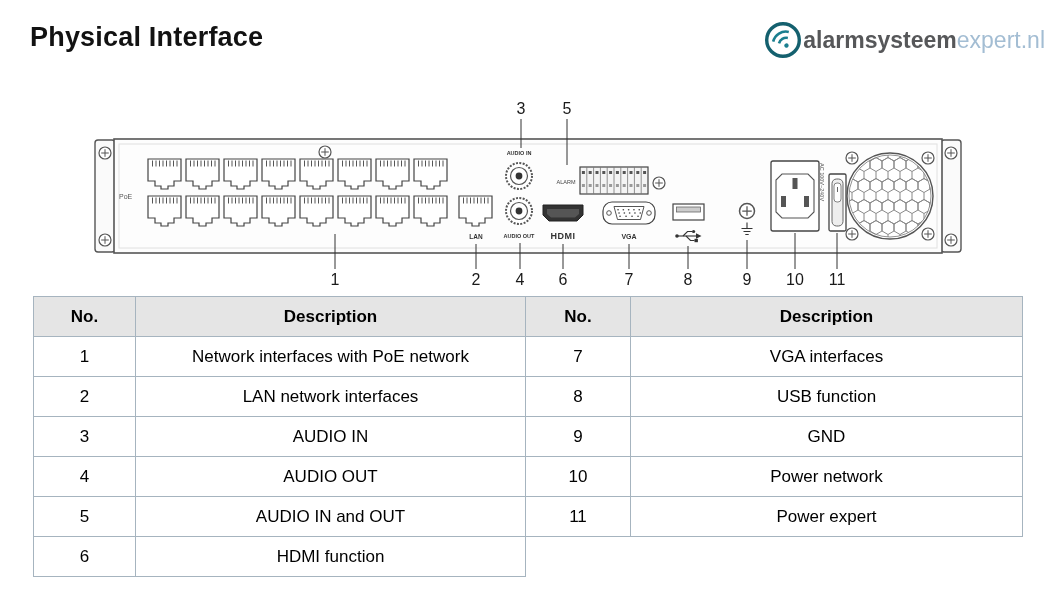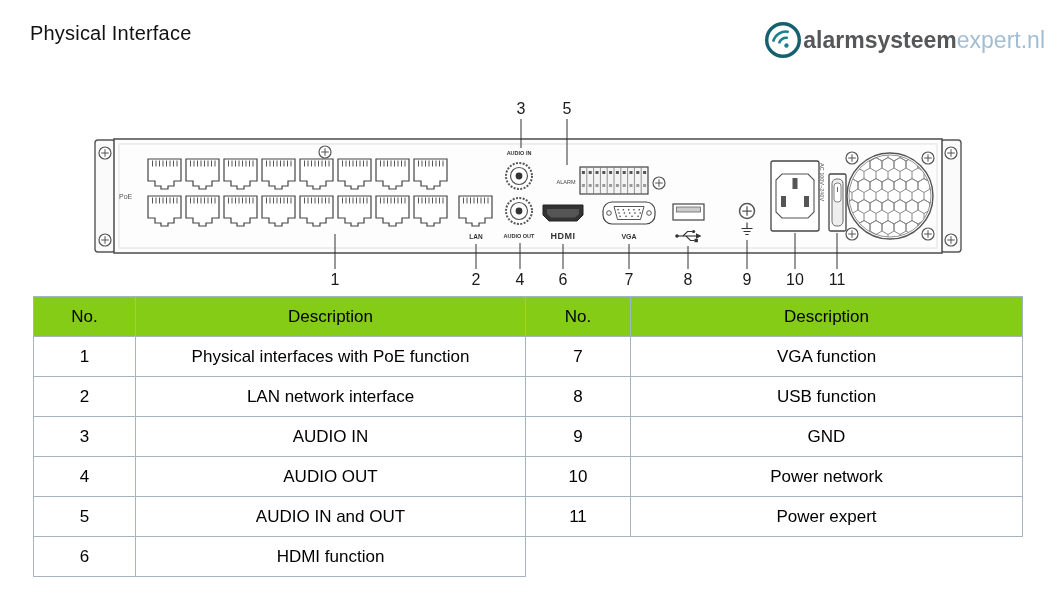--- a/index.html
+++ b/index.html
@@ -1,38 +1,38 @@
 <!DOCTYPE html>
 <html><head>
 <meta charset="utf-8">
 <style>
   * { margin:0; padding:0; box-sizing:border-box; }
   html,body { width:1059px; height:613px; background:#fff; overflow:hidden;
               font-family:"Liberation Sans", sans-serif; position:relative; }
 
-  .page-title { position:absolute; left:30px; top:22px; font-size:20px;
-                font-weight:normal; color:#121212; letter-spacing:0.2px; }
+  .page-title { position:absolute; left:30px; top:22px; font-size:27px;
+                font-weight:bold; color:#121212; letter-spacing:0.2px; }
 
   .logo { position:absolute; top:20px; right:14px; display:flex;
           align-items:center; }
   .logo-text { font-size:23px; white-space:nowrap; }
   .lt-bold  { font-weight:bold; color:#565759; }
   .lt-light { font-weight:normal; color:#a3bdd3; }
 
   .diagram-wrap { position:absolute; left:0; top:98px; width:1059px; height:192px; }
   svg { font-family:"Liberation Sans", sans-serif; }
   .callout-num { font-size:16px; fill:#1a1a1a; }
   .tiny-label  { fill:#333; font-weight:bold; }
 
   .iface-table { position:absolute; left:33px; top:296px; border-collapse:collapse;
                  table-layout:fixed; width:989px; }
   .iface-table th, .iface-table td {
       border:1px solid #a6b4bf; height:40px; text-align:center;
       vertical-align:middle; font-size:17px; color:#000; padding:0 6px; }
-  .iface-table th { background:#84cc16; font-weight:normal; }
+  .iface-table th { background:#e5e5e5; font-weight:bold; }
   .iface-table td.blank { border:none; background:#fff; }
 </style>
 </head>
 <body>
 
 <div class="page-title">Physical Interface</div>
 
 <div class="logo">
   <svg width="40" height="40" viewBox="0 0 40 40">
     <circle cx="20" cy="20" r="16.3" fill="#fff" stroke="#14606e" stroke-width="3.4"></circle>
@@ -222,27 +222,27 @@
     </colgroup>
   <tbody>
       <tr>
     <th>No.</th>
     <th>Description</th>
     <th>No.</th>
     <th>Description</th>
   </tr>
   <tr>
     <td>1</td>
-    <td>Physical interfaces with PoE function</td>
+    <td>Network interfaces with PoE network</td>
     <td>7</td>
-    <td>VGA function</td>
+    <td>VGA interfaces</td>
   </tr>
   <tr>
     <td>2</td>
-    <td>LAN network interface</td>
+    <td>LAN network interfaces</td>
     <td>8</td>
     <td>USB function</td>
   </tr>
   <tr>
     <td>3</td>
     <td>AUDIO IN</td>
     <td>9</td>
     <td>GND</td>
   </tr>
   <tr>

